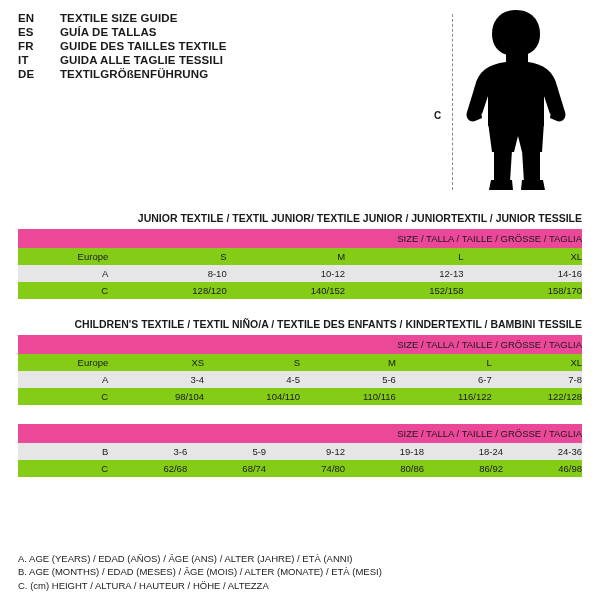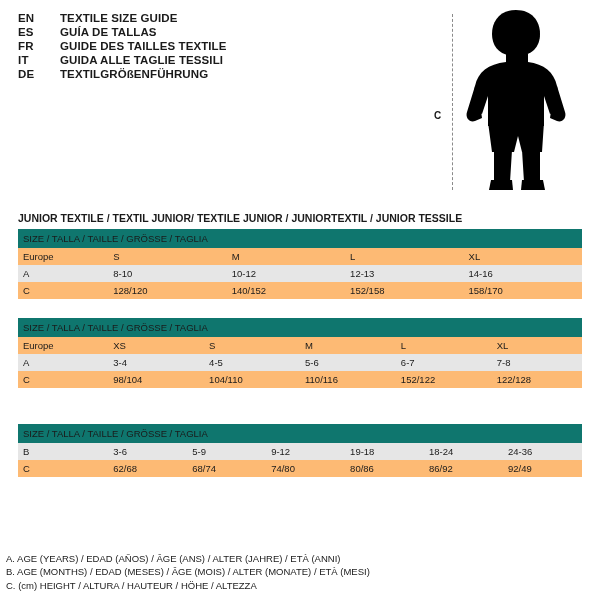--- a/index.html
+++ b/index.html
@@ -78,20 +78,21 @@
     width: 0;
     height: 176px;
     border-left: 1px dashed #8a8a8a;
   }
 
   
   .section {
     position: absolute;
     left: 18px;
     width: 564px;
+    text-align: right;
   }
   .section-title {
     font-size: 10.5px;
     font-weight: bold;
     color: #1a1a1a;
     margin-bottom: 4px;
     line-height: 13px;
   }
   table.sizes {
     border-collapse: collapse;
@@ -99,37 +100,37 @@
     table-layout: fixed;
   }
   table.sizes td {
     font-size: 9.5px;
     color: #1a1a1a;
     padding: 3px 0 3px 5px;
     line-height: 11px;
     vertical-align: middle;
   }
   tr.head td {
-    background: #0f766e;
+    background: #ec4899;
     font-weight: normal;
     font-size: 9.5px;
     padding-top: 4px;
     padding-bottom: 4px;
   }
   tr.band td {
     background: #e6e6e6;
   }
   tr.plain td {
-    background: #fdba74;
+    background: #84cc16;
   }
 
   
   .legend {
     position: absolute;
-    left: 6px;
+    left: 18px;
     bottom: 8px;
     width: 564px;
   }
   .legend div {
     font-size: 9.5px;
     color: #1a1a1a;
     line-height: 13.5px;
   }
 </style>
 </head>
@@ -220,20 +221,21 @@
           <td>128/120</td>
           <td>140/152</td>
           <td>152/158</td>
           <td>158/170</td>
         </tr>
       </tbody>
     </table>
   </div>
 
   <div class="section" style="top:318px;">
+    <div class="section-title">CHILDREN'S TEXTILE / TEXTIL NIÑO/A / TEXTILE DES ENFANTS / KINDERTEXTIL / BAMBINI TESSILE</div>
     <table class="sizes">
       <colgroup>
         <col style="width:16%">
           <col style="width:17%">
           <col style="width:17%">
           <col style="width:17%">
           <col style="width:17%">
           <col style="width:16%">
       </colgroup>
       <tbody>
@@ -254,21 +256,21 @@
           <td>4-5</td>
           <td>5-6</td>
           <td>6-7</td>
           <td>7-8</td>
         </tr>
         <tr class="plain">
           <td>C</td>
           <td>98/104</td>
           <td>104/110</td>
           <td>110/116</td>
-          <td>152/122</td>
+          <td>116/122</td>
           <td>122/128</td>
         </tr>
       </tbody>
     </table>
   </div>
 
   <div class="section" style="top:424px;">
     <table class="sizes">
       <colgroup>
         <col style="width:16%">
@@ -292,21 +294,21 @@
           <td>18-24</td>
           <td>24-36</td>
         </tr>
         <tr class="plain">
           <td>C</td>
           <td>62/68</td>
           <td>68/74</td>
           <td>74/80</td>
           <td>80/86</td>
           <td>86/92</td>
-          <td>92/49</td>
+          <td>46/98</td>
         </tr>
       </tbody>
     </table>
   </div>
 
   <div class="legend">
     <div>A. AGE (YEARS) / EDAD (AÑOS) / ÂGE (ANS) / ALTER (JAHRE) / ETÀ (ANNI)</div>
     <div>B. AGE (MONTHS) / EDAD (MESES) / ÂGE (MOIS) / ALTER (MONATE) / ETÀ (MESI)</div>
     <div>C. (cm) HEIGHT / ALTURA / HAUTEUR / HÖHE / ALTEZZA</div>
   </div>

